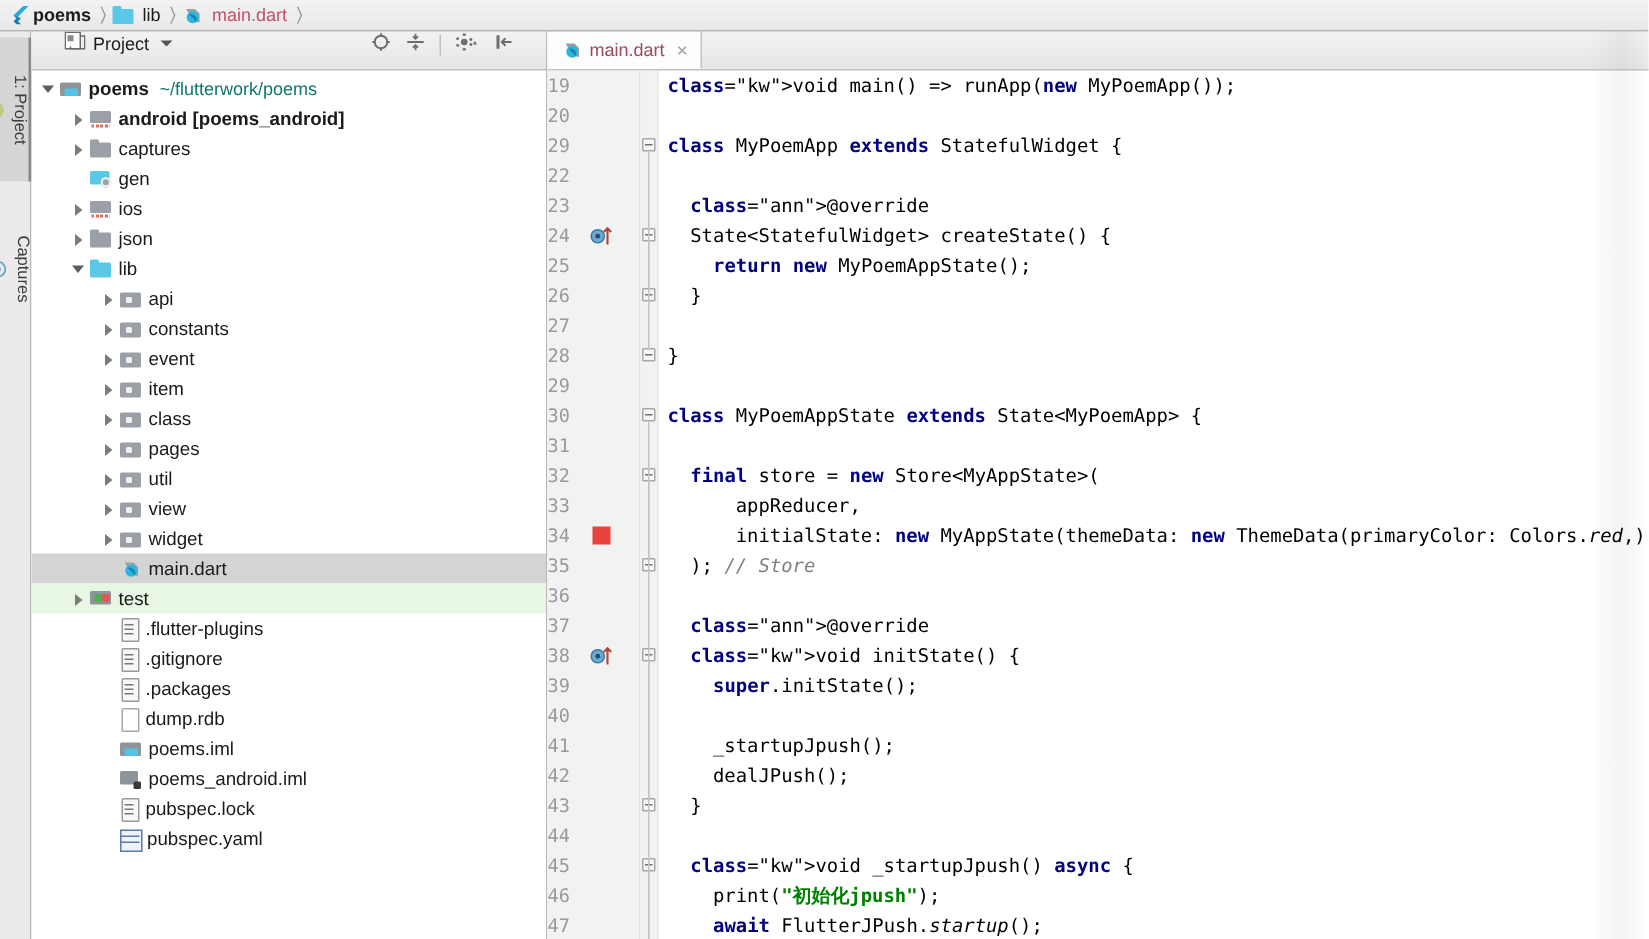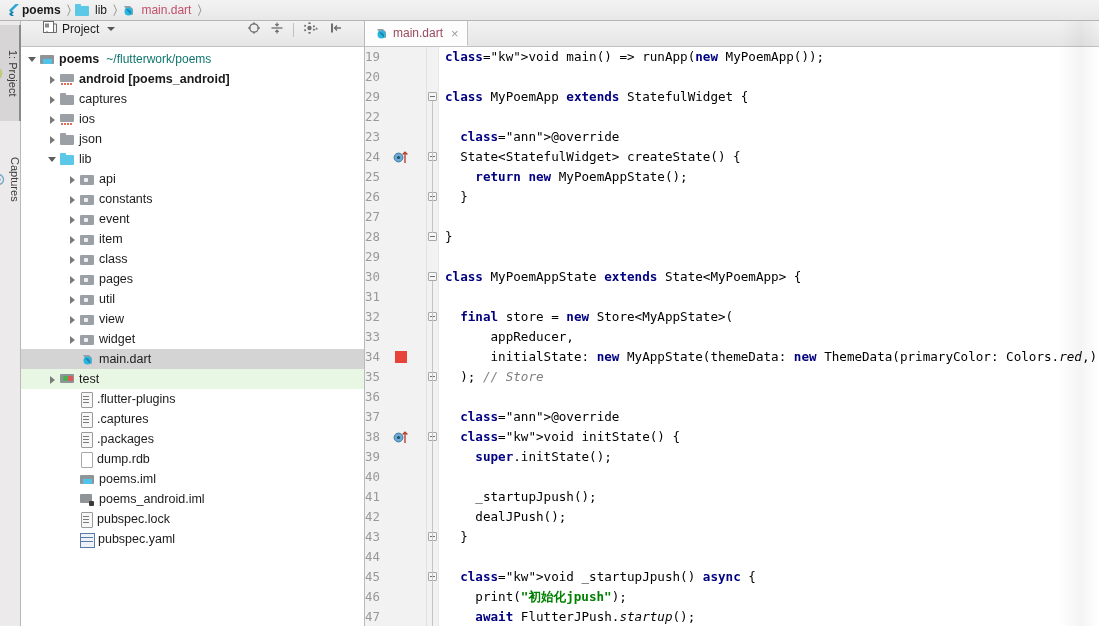--- a/index.html
+++ b/index.html
@@ -369,20 +369,28 @@
         <div class="row">
           <span style="flex: 0 0 auto; width: 26px;"></span>
           <span class="arrow right"></span>
           <span class="tico">
             <span class="ic ic-folder-gray"></span>
           </span>
           <span class="rlabel">captures</span>
         </div>
         <div class="row">
           <span style="flex: 0 0 auto; width: 26px;"></span>
+          <span class="arrow "></span>
+          <span class="tico">
+            <span class="ic ic-genfolder"></span>
+          </span>
+          <span class="rlabel">gen</span>
+        </div>
+        <div class="row">
+          <span style="flex: 0 0 auto; width: 26px;"></span>
           <span class="arrow right"></span>
           <span class="tico">
             <span class="ic ic-andfolder"></span>
           </span>
           <span class="rlabel">ios</span>
         </div>
         <div class="row">
           <span style="flex: 0 0 auto; width: 26px;"></span>
           <span class="arrow right"></span>
           <span class="tico">
@@ -497,21 +505,21 @@
             <span class="ic ic-textfile"></span>
           </span>
           <span class="rlabel">.flutter-plugins</span>
         </div>
         <div class="row">
           <span style="flex: 0 0 auto; width: 46px;"></span>
           <span class="arrow "></span>
           <span class="tico">
             <span class="ic ic-textfile"></span>
           </span>
-          <span class="rlabel">.captures</span>
+          <span class="rlabel">.gitignore</span>
         </div>
         <div class="row">
           <span style="flex: 0 0 auto; width: 46px;"></span>
           <span class="arrow "></span>
           <span class="tico">
             <span class="ic ic-textfile"></span>
           </span>
           <span class="rlabel">.packages</span>
         </div>
         <div class="row">

